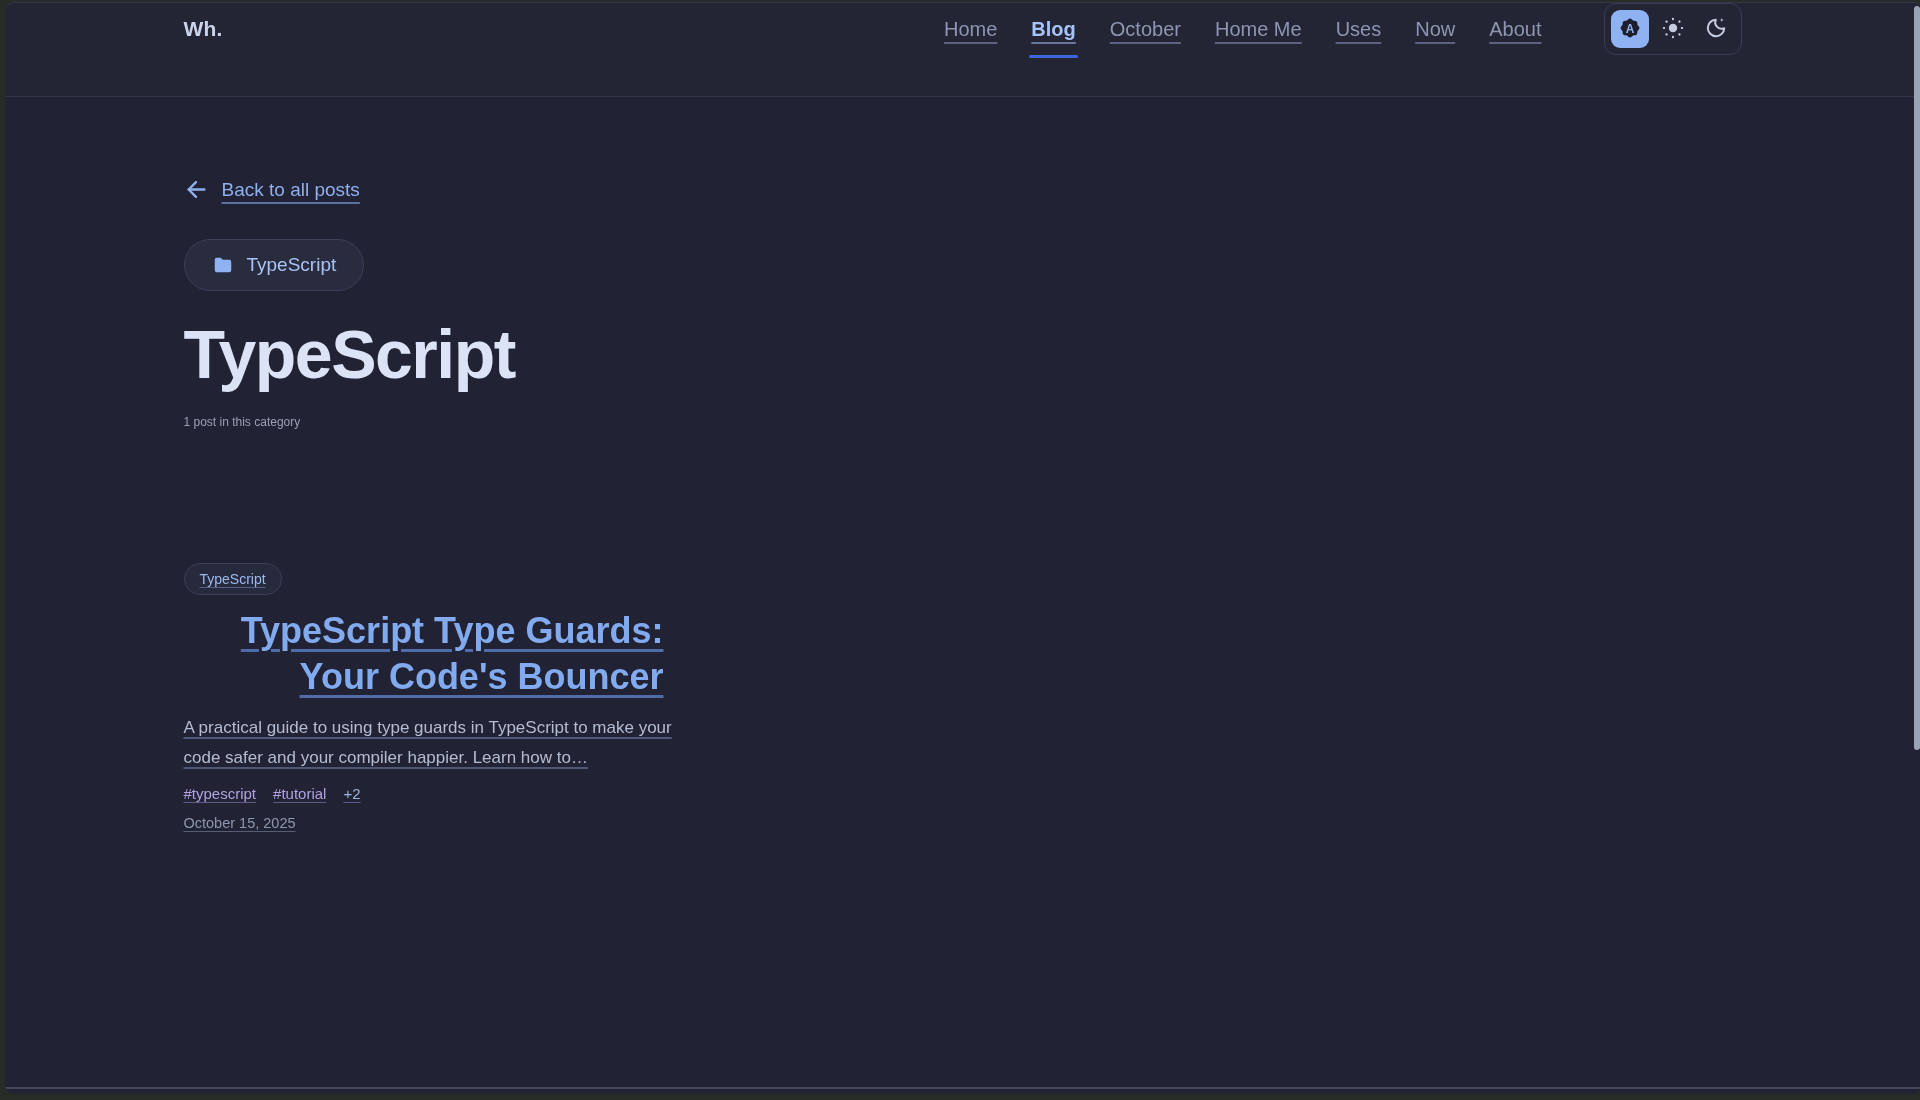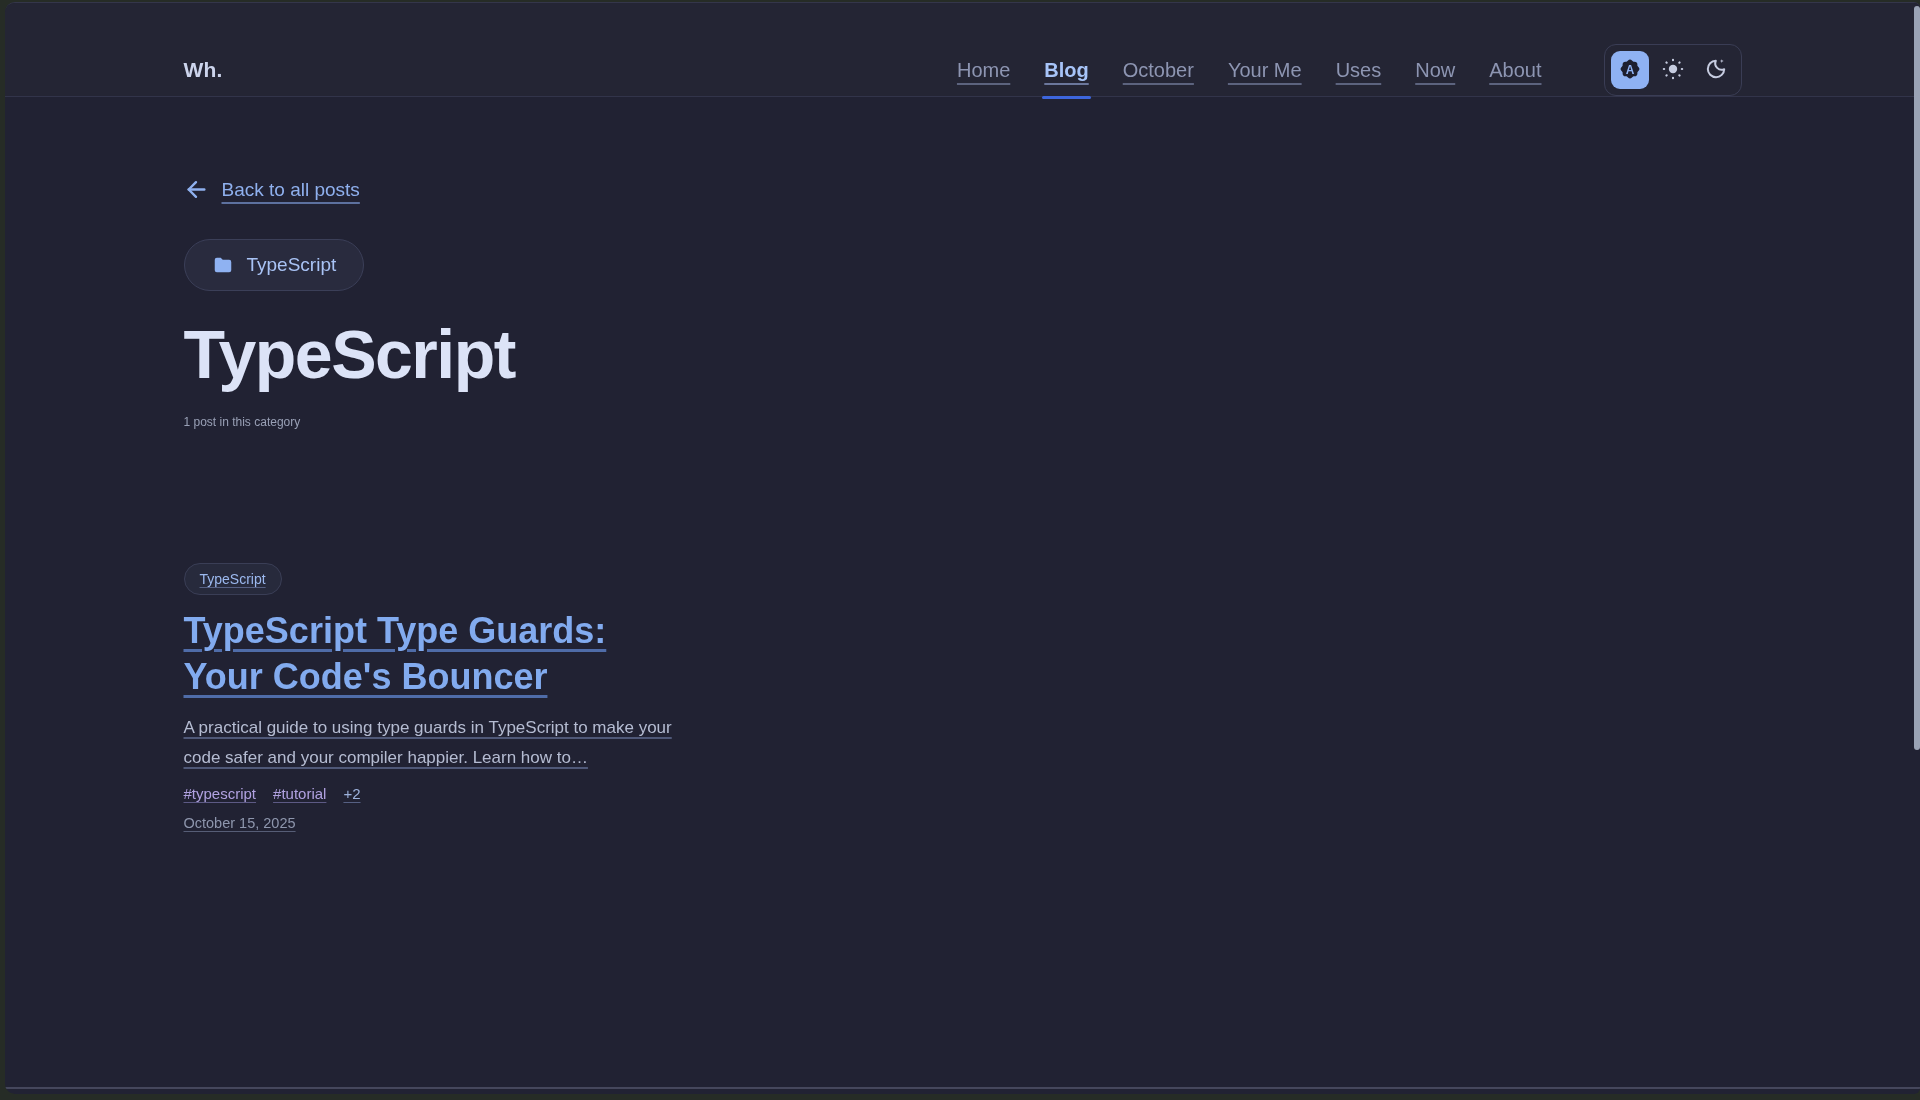--- a/index.html
+++ b/index.html
@@ -16,21 +16,21 @@
     border-top: 1px solid #34364a;
     border-radius: 10px 6px 6px 10px;
     overflow: hidden;
   }
   
   header {
     height: 94px;
     background: #242534;
     border-bottom: 1px solid #32344a;
     display: flex;
-    align-items: flex-end;
+    align-items: flex-start;
   }
   .container { width: 1558px; margin: 0 auto; }
   .header-inner {
     display: flex;
     align-items: center;
     justify-content: space-between;
   }
   .logo {
     font-size: 21px;
     font-weight: bold;
@@ -147,20 +147,21 @@
     max-width: 480px;
     font-size: 36px;
     font-weight: bold;
     line-height: 1.28;
     color: #82abef;
     text-decoration: underline;
     text-decoration-color: #4f6ca8;
     text-decoration-thickness: 3px;
     text-underline-offset: 6px;
     cursor: pointer;
+    text-align: right;
   }
   .post-desc {
     margin-top: 13px;
     max-width: 505px;
     font-size: 17px;
     line-height: 1.72;
     color: #b5bcd2;
     text-decoration: underline;
     text-decoration-color: #4f5878;
     text-decoration-thickness: 2px;
@@ -220,21 +221,21 @@
 <div class="window">
 
   <header>
     <div class="container header-inner">
       <div class="logo">Wh.</div>
       <div class="header-right">
         <nav>
           <a class="nav-link">Home</a>
           <a class="nav-link active">Blog</a>
           <a class="nav-link">October</a>
-          <a class="nav-link">Your Me</a>
+          <a class="nav-link">Home Me</a>
           <a class="nav-link">Uses</a>
           <a class="nav-link">Now</a>
           <a class="nav-link">About</a>
         </nav>
         <div class="theme-toggle">
           <button class="theme-btn active">
             <span>
               <svg width="26" height="26" viewBox="0 0 24 24">
                 <g fill="#1d1f2f">
                   <rect x="5.2" y="5.2" width="13.6" height="13.6" rx="2.6"></rect>

